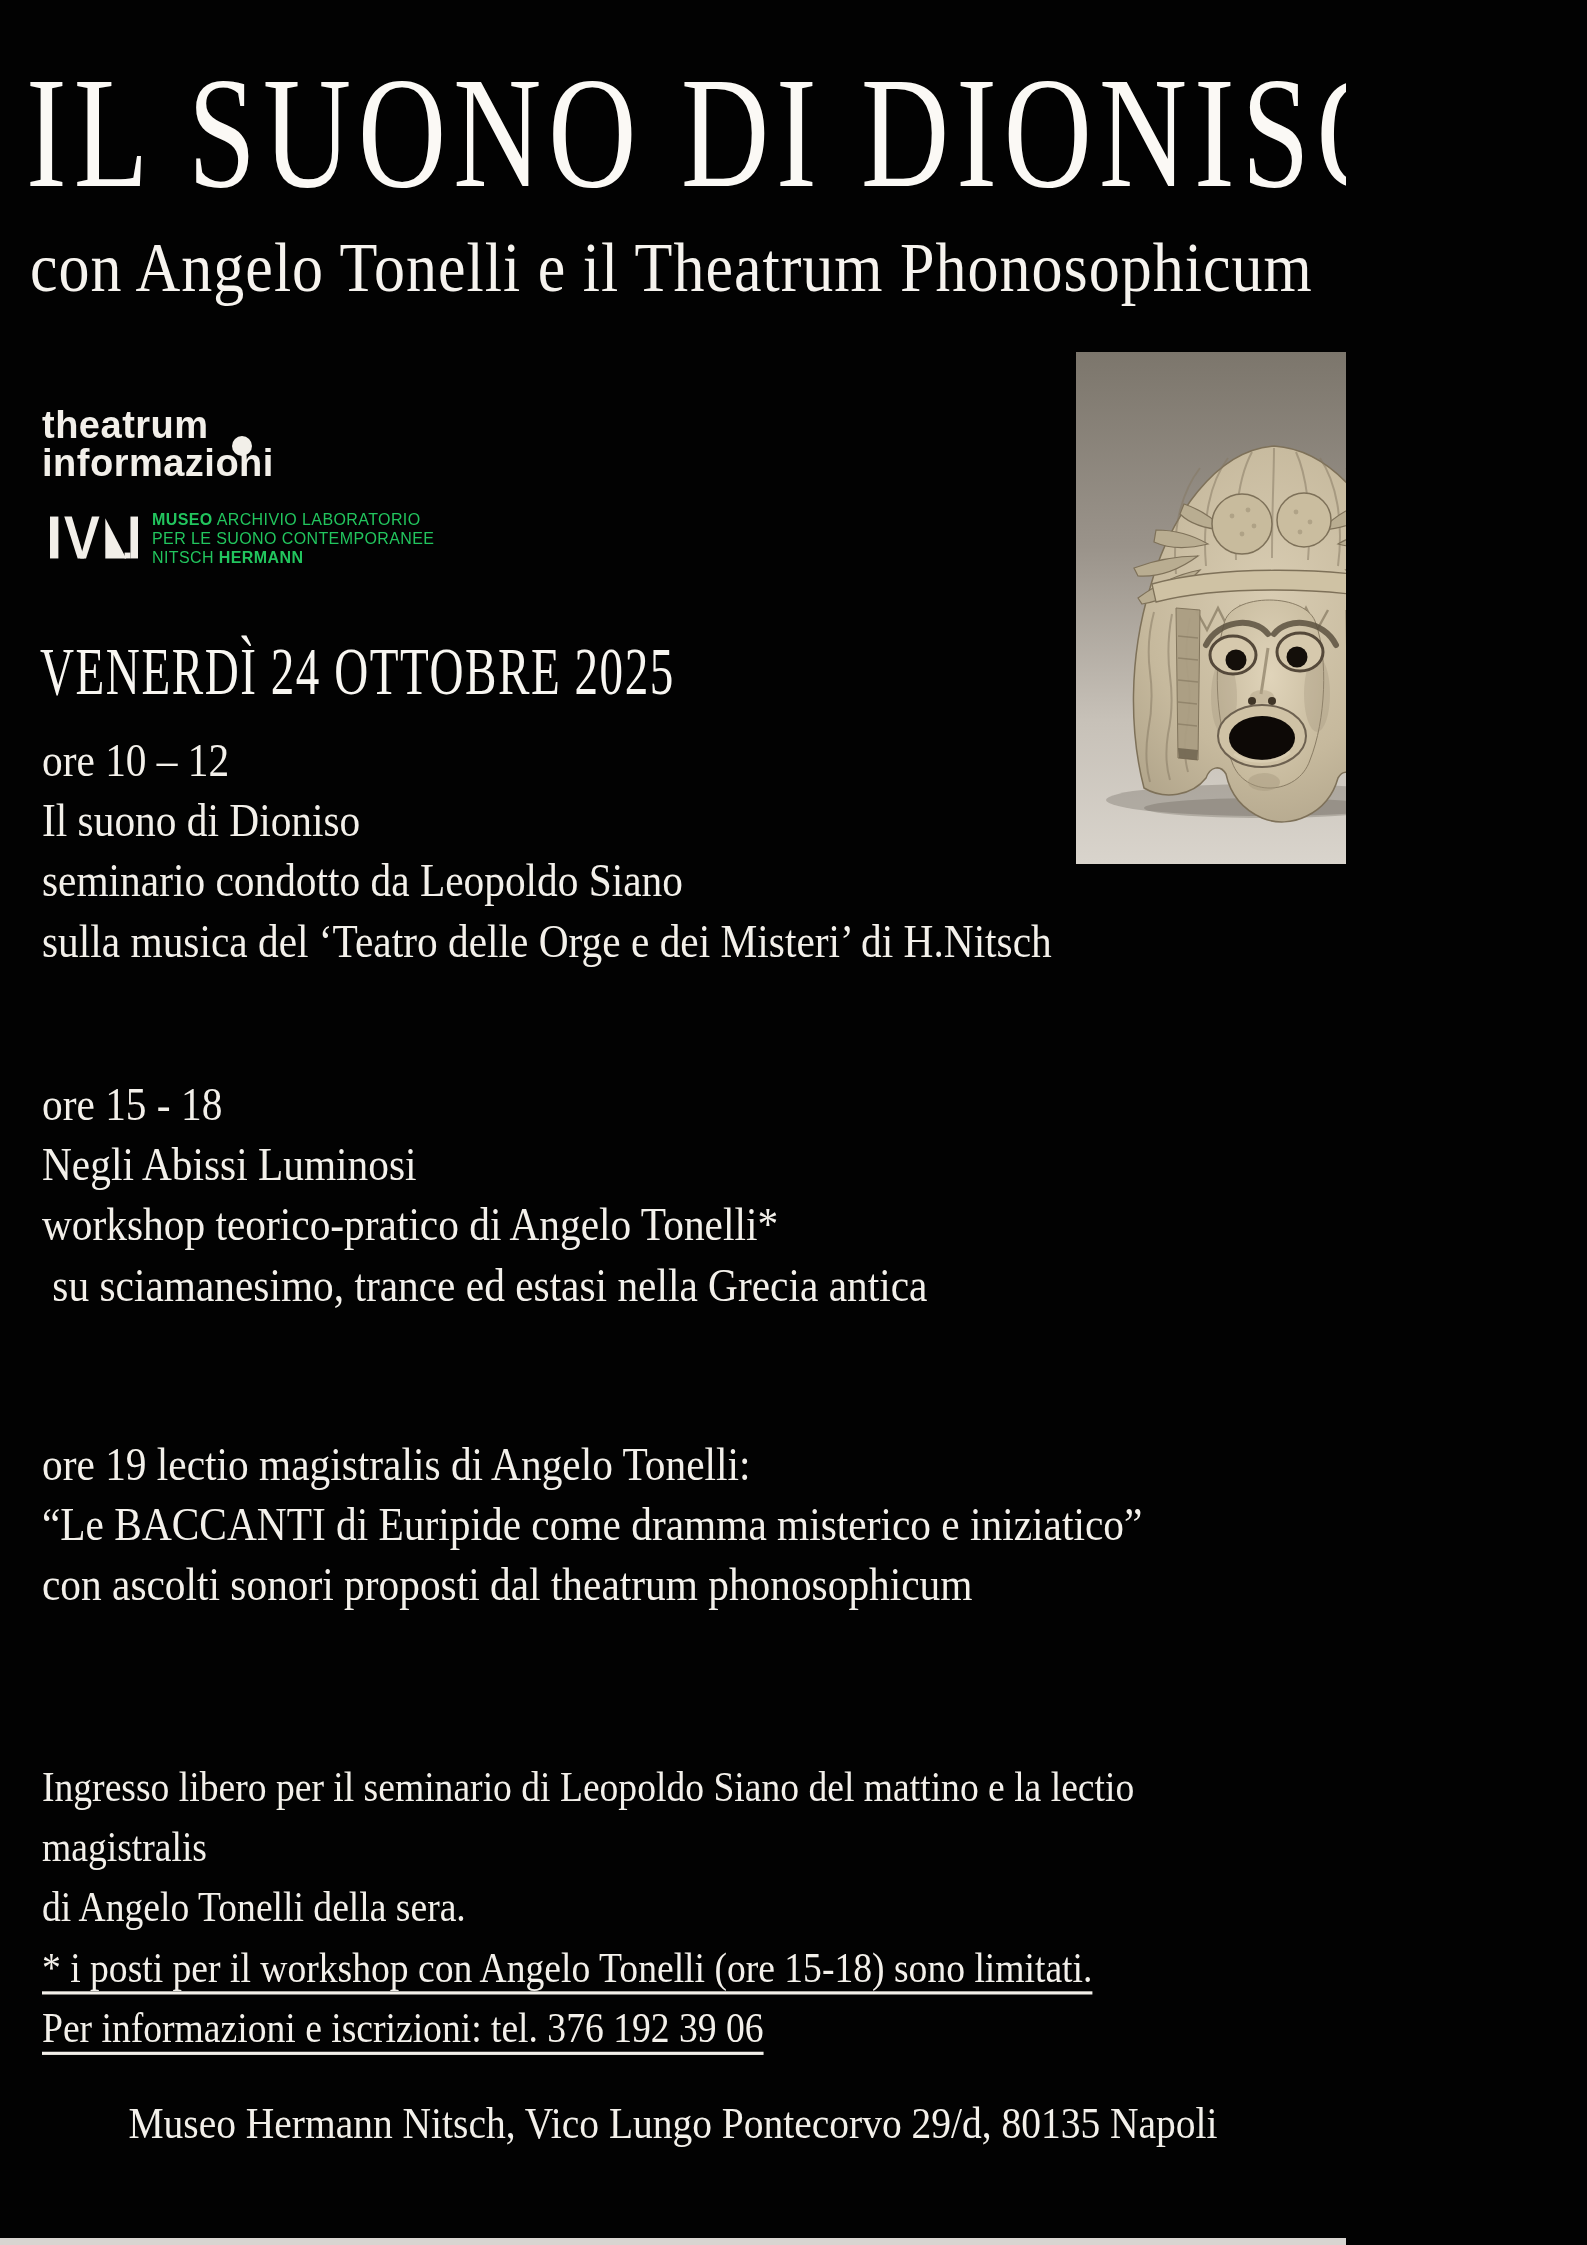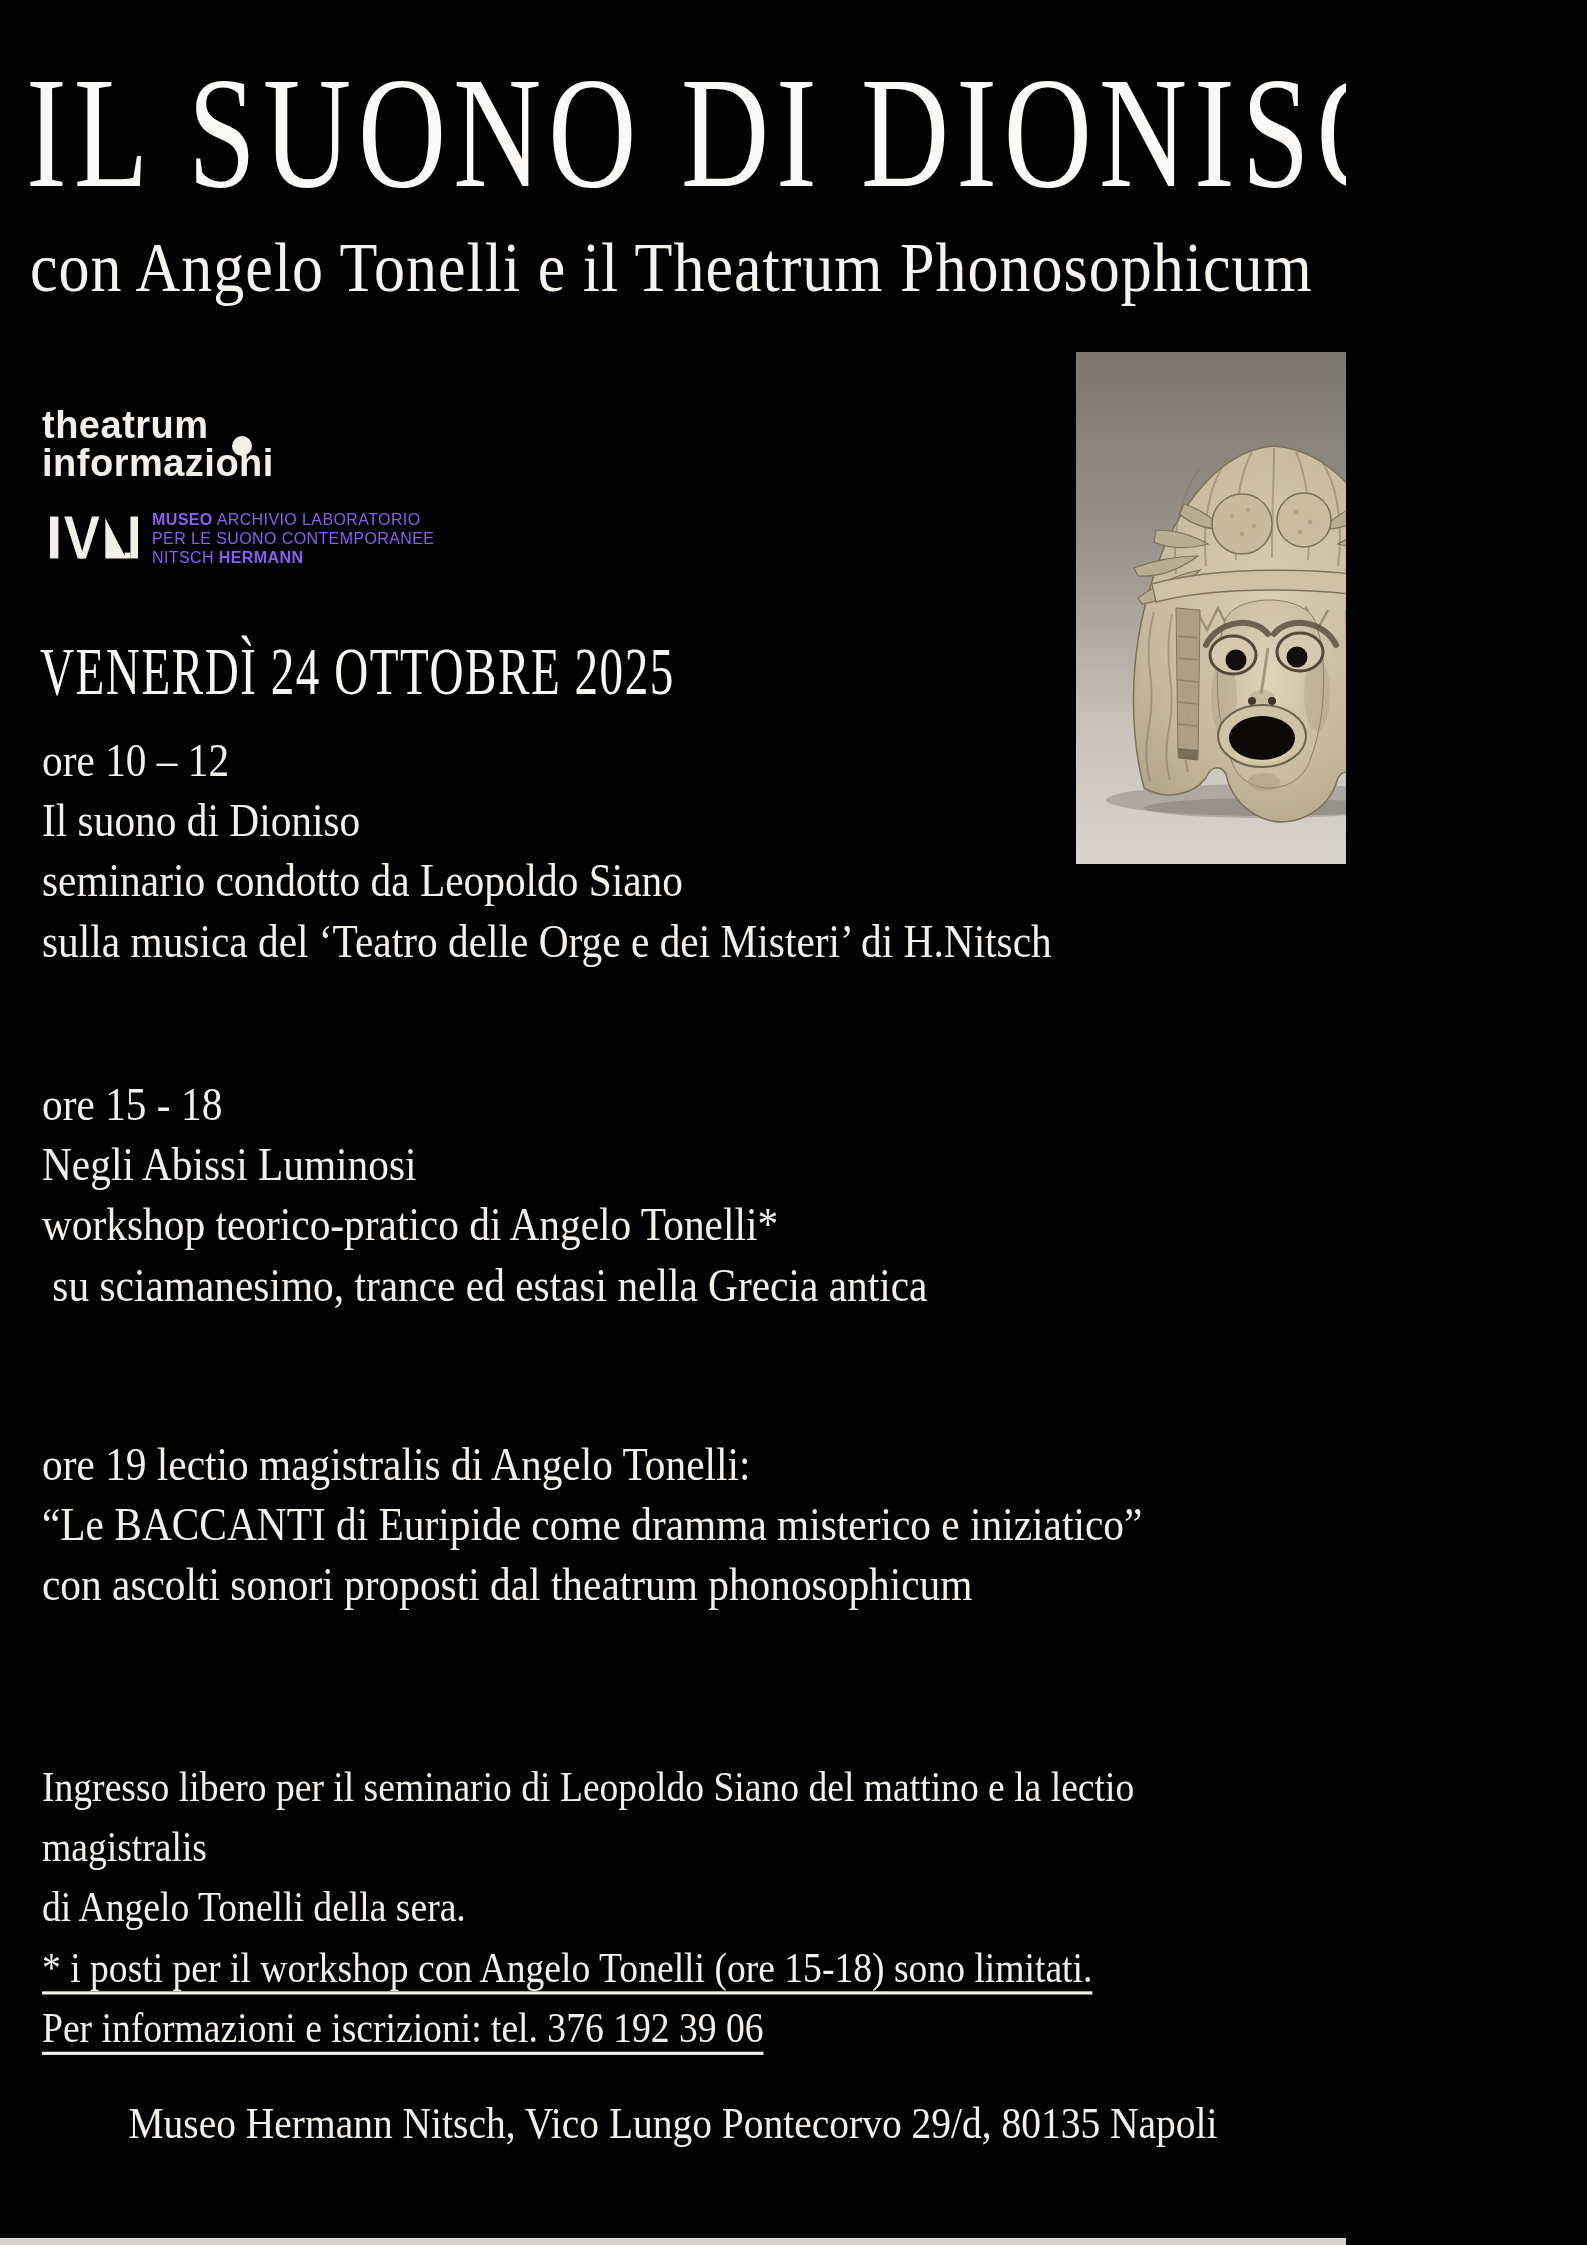--- a/index.html
+++ b/index.html
@@ -25,21 +25,21 @@
     font-family:"Liberation Sans","DejaVu Sans",sans-serif;
     font-size:38px;font-weight:700;line-height:38px;letter-spacing:.5px;
     color:#f2efe9;
   }
   .logo-dot{
     position:absolute;left:190px;top:30px;width:20px;height:20px;
     border-radius:50%;background:#f2efe9;
   }
   .museum{
     position:absolute;top:508px;left:50px;display:flex;align-items:flex-start;gap:14px;
-    font-family:"Liberation Sans","DejaVu Sans",sans-serif;color:#8b5cf6;
+    font-family:"Liberation Sans","DejaVu Sans",sans-serif;color:#22c55e;
   }
   .museum-mark{width:88px;height:59px;display:block;}
   .museum-text{font-size:16px;line-height:19px;letter-spacing:.4px;margin-top:2px;font-weight:400;}
   .museum-text b{font-weight:700;}
   .museum-text span{white-space:pre;}
   .photo{position:absolute;left:1076px;top:352px;width:394px;height:512px;display:block;}
   .date{
     position:absolute;top:632px;left:40px;
     font-size:62px;letter-spacing:2px;color:#f8f6f1;white-space:nowrap;
     transform:scale(0.76,1.10);transform-origin:top left;

